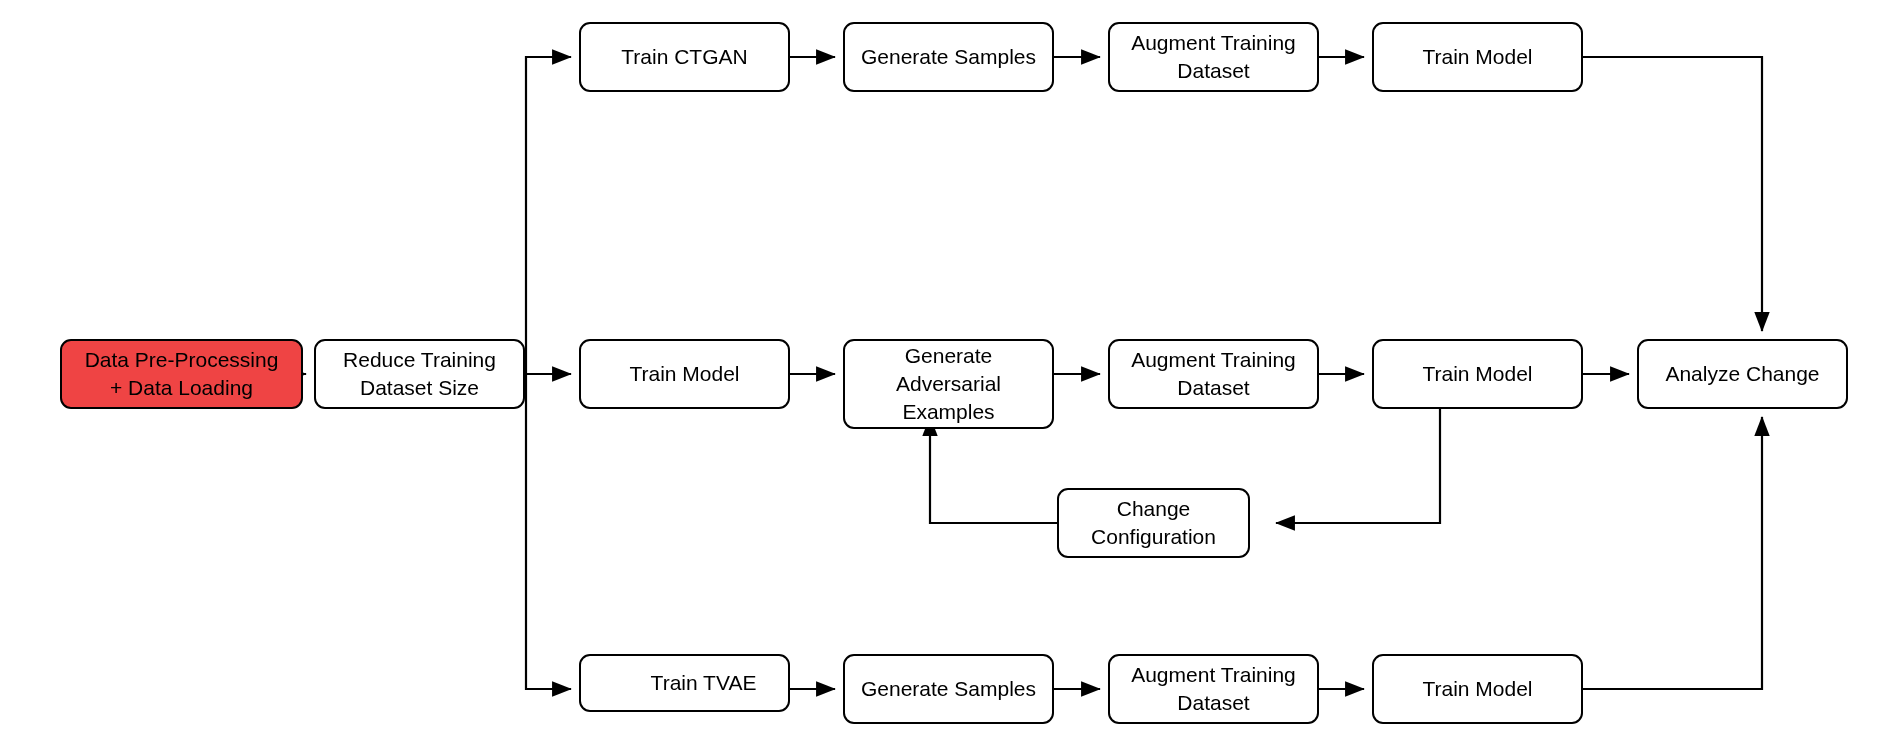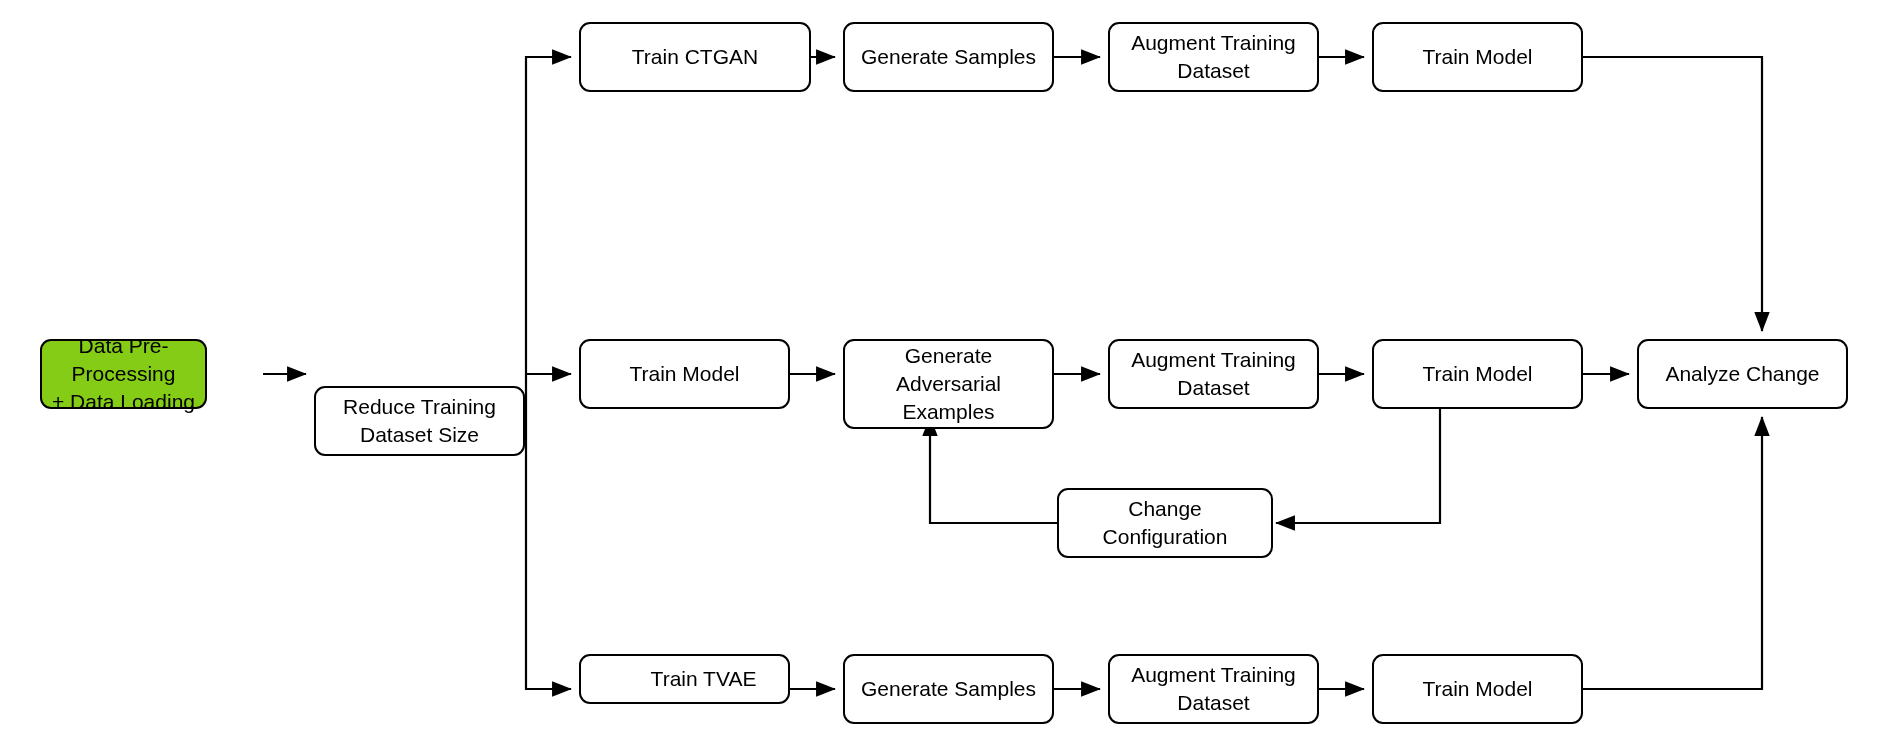--- a/index.html
+++ b/index.html
@@ -67,36 +67,36 @@
         <path d="M 1583,374 L 1629,374" marker-end="url(#arrowhead)"></path>
         <path d="M 1440,409 L 1440,523 L 1276,523" marker-end="url(#arrowhead)"></path>
         <path d="M 1057,523 L 930,523 L 930,417" marker-end="url(#arrowhead)"></path>
         <path d="M 790,689 L 835,689" marker-end="url(#arrowhead)"></path>
         <path d="M 1054,689 L 1100,689" marker-end="url(#arrowhead)"></path>
         <path d="M 1319,689 L 1364,689" marker-end="url(#arrowhead)"></path>
         <path d="M 1583,689 L 1762,689 L 1762,417" marker-end="url(#arrowhead)"></path>
       </g>
   </svg>
   <div id="node-layer">
-      <div class="node" style="left: 40px; top: 339px; width: 167px; height: 70px; border-color: rgb(0, 0, 0); color: rgb(0, 0, 0); background: #84cc16;">Data Pre-Processing
+      <div class="node" style="left: 60px; top: 339px; width: 243px; height: 70px; border-color: rgb(0, 0, 0); color: rgb(0, 0, 0); background: #ef4444;">Data Pre-Processing
 + Data Loading</div>
-      <div class="node" style="left: 314px; top: 339px; width: 211px; height: 70px; border-color: rgb(0, 0, 0); color: rgb(0, 0, 0); background: rgb(255, 255, 255); margin-top: 47px;">Reduce Training
+      <div class="node" style="left: 314px; top: 339px; width: 211px; height: 70px; border-color: rgb(0, 0, 0); color: rgb(0, 0, 0); background: rgb(255, 255, 255);">Reduce Training
 Dataset Size</div>
-      <div class="node" style="left: 579px; top: 22px; width: 232px; height: 70px; border-color: rgb(0, 0, 0); color: rgb(0, 0, 0); background: rgb(255, 255, 255);">Train CTGAN</div>
+      <div class="node" style="left: 579px; top: 22px; width: 211px; height: 70px; border-color: rgb(0, 0, 0); color: rgb(0, 0, 0); background: rgb(255, 255, 255);">Train CTGAN</div>
       <div class="node" style="left: 843px; top: 22px; width: 211px; height: 70px; border-color: rgb(0, 0, 0); color: rgb(0, 0, 0); background: rgb(255, 255, 255);">Generate Samples</div>
       <div class="node" style="left: 1108px; top: 22px; width: 211px; height: 70px; border-color: rgb(0, 0, 0); color: rgb(0, 0, 0); background: rgb(255, 255, 255);">Augment Training
 Dataset</div>
       <div class="node" style="left: 1372px; top: 22px; width: 211px; height: 70px; border-color: rgb(0, 0, 0); color: rgb(0, 0, 0); background: rgb(255, 255, 255);">Train Model</div>
       <div class="node" style="left: 579px; top: 339px; width: 211px; height: 70px; border-color: rgb(0, 0, 0); color: rgb(0, 0, 0); background: rgb(255, 255, 255);">Train Model</div>
       <div class="node" style="left: 843px; top: 339px; width: 211px; height: 90px; border-color: rgb(0, 0, 0); color: rgb(0, 0, 0); background: rgb(255, 255, 255);">Generate Adversarial
 Examples</div>
       <div class="node" style="left: 1108px; top: 339px; width: 211px; height: 70px; border-color: rgb(0, 0, 0); color: rgb(0, 0, 0); background: rgb(255, 255, 255);">Augment Training
 Dataset</div>
       <div class="node" style="left: 1372px; top: 339px; width: 211px; height: 70px; border-color: rgb(0, 0, 0); color: rgb(0, 0, 0); background: rgb(255, 255, 255);">Train Model</div>
       <div class="node" style="left: 1637px; top: 339px; width: 211px; height: 70px; border-color: rgb(0, 0, 0); color: rgb(0, 0, 0); background: rgb(255, 255, 255);">Analyze Change</div>
-      <div class="node" style="left: 1057px; top: 488px; width: 216px; height: 70px; border-color: rgb(0, 0, 0); color: rgb(0, 0, 0); background: rgb(255, 255, 255);">Change Configuration</div>
-      <div class="node" style="left: 579px; top: 654px; width: 211px; height: 50px; border-color: rgb(0, 0, 0); color: rgb(0, 0, 0); background: rgb(255, 255, 255); padding-left: 44px;">Train TVAE</div>
+      <div class="node" style="left: 1057px; top: 488px; width: 193px; height: 70px; border-color: rgb(0, 0, 0); color: rgb(0, 0, 0); background: rgb(255, 255, 255);">Change Configuration</div>
+      <div class="node" style="left: 579px; top: 654px; width: 211px; height: 58px; border-color: rgb(0, 0, 0); color: rgb(0, 0, 0); background: rgb(255, 255, 255); padding-left: 44px;">Train TVAE</div>
       <div class="node" style="left: 843px; top: 654px; width: 211px; height: 70px; border-color: rgb(0, 0, 0); color: rgb(0, 0, 0); background: rgb(255, 255, 255);">Generate Samples</div>
       <div class="node" style="left: 1108px; top: 654px; width: 211px; height: 70px; border-color: rgb(0, 0, 0); color: rgb(0, 0, 0); background: rgb(255, 255, 255);">Augment Training
 Dataset</div>
       <div class="node" style="left: 1372px; top: 654px; width: 211px; height: 70px; border-color: rgb(0, 0, 0); color: rgb(0, 0, 0); background: rgb(255, 255, 255);">Train Model</div>
     </div>
 </div>
 
 </body></html>

